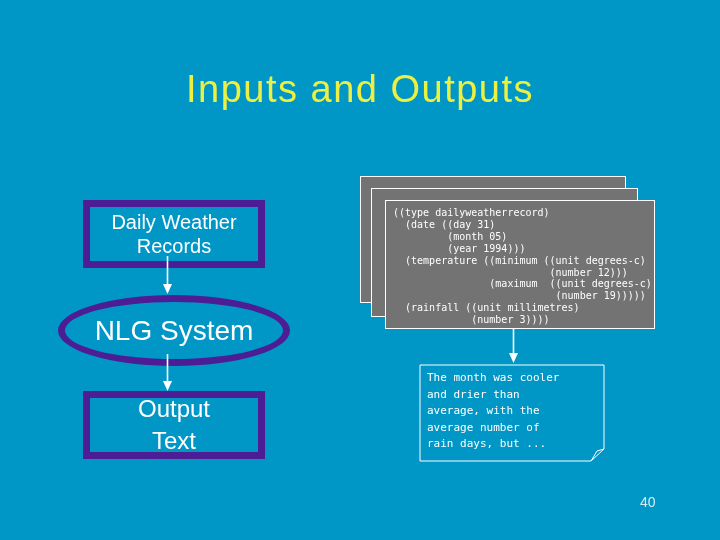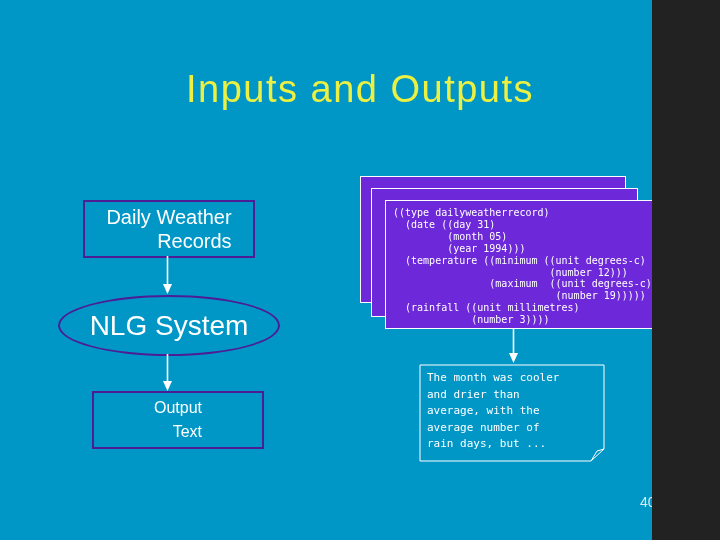--- a/index.html
+++ b/index.html
@@ -1,35 +1,35 @@
 <!DOCTYPE html>
 <html><head>
 <meta charset="utf-8">
 <style>
   html,body { margin:0; padding:0; background:#222; }
   .slide {
-    position:relative; width:652px; height:540px;
+    position:relative; width:720px; height:540px;
     background:#0097C7; overflow:hidden;
     font-family:"Liberation Sans", sans-serif;
   }
   .title {
     position:absolute; top:68px; left:0; width:720px;
     text-align:center; font-size:38px; letter-spacing:1.5px;
     color:#EBF043; white-space:nowrap;
   }
   .shape-box {
-    position:absolute; border:2px solid #4c1d95; color:#FFFFFF;
+    position:absolute; border:7px solid #4c1d95; color:#FFFFFF;
     display:flex; align-items:center; justify-content:center;
-    text-align:right; white-space:pre-line;
+    text-align:center; white-space:pre-line;
   }
   .box-dwr   { left:83px;  top:200px; width:168px; height:54px; font-size:20px; line-height:24px; }
-  .box-out   { left:92px;  top:391px; width:168px; height:54px; font-size:16px; line-height:24px; }
+  .box-out   { left:83px;  top:391px; width:168px; height:54px; font-size:24px; line-height:32px; }
   .ellipse   { left:58px;  top:295px; width:218px; height:57px; border-radius:50%; font-size:28px; }
   .card {
-    position:absolute; border:1px solid #FFFFFF; background:#6d28d9;
+    position:absolute; border:1px solid #FFFFFF; background:#737373;
   }
   .card-back  { left:360px; top:176px; width:264px; height:125px; }
   .card-mid   { left:371px; top:188px; width:265px; height:127px; }
   .card-front { left:385px; top:200px; width:268px; height:127px; }
   pre.code {
     margin:0; padding:6px 0 0 7px;
     font-family:"DejaVu Sans Mono", monospace;
     font-size:10px; line-height:11.9px; color:#FFFFFF;
   }
   .arrow-layer {

